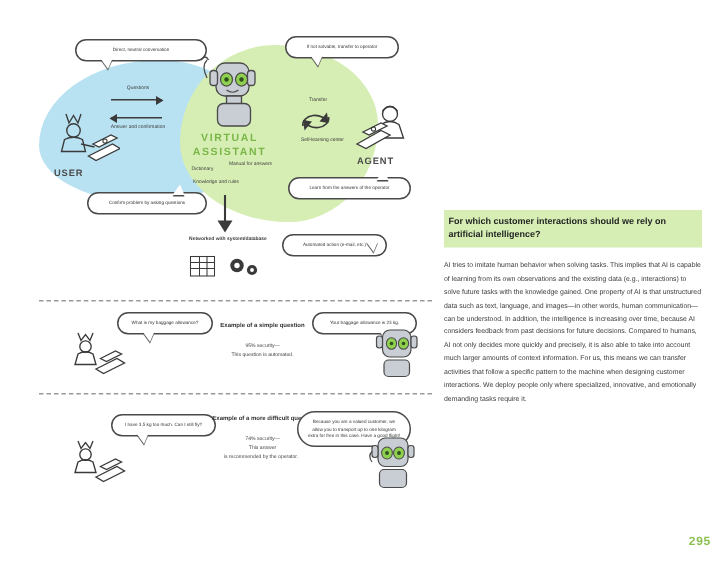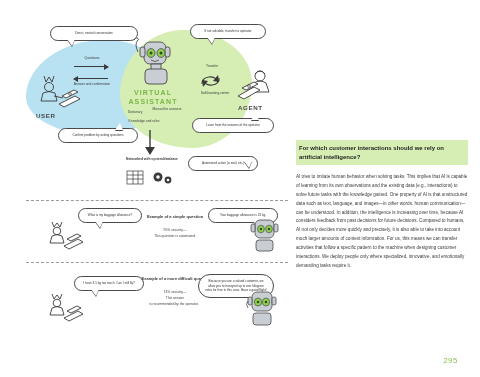--- a/index.html
+++ b/index.html
@@ -66,22 +66,22 @@
   .textcol{position:absolute;left:296px;top:140px;width:172px;}
   .q-head{
     background:#d6eeb4;padding:4px 4px 4px 3px;
     font-size:6px;font-weight:bold;line-height:1.45;color:#1f1f1f;
   }
   .body-copy{
     margin-top:8px;font-size:4.6px;line-height:1.92;
     text-align:left;color:#3a3a3a;
   }
   .pageno{
-    position:absolute;right:22px;bottom:12px;
-    font-size:8px;font-weight:normal;color:#8cc152;letter-spacing:.5px;
+    position:absolute;right:6px;bottom:12px;
+    font-size:8px;font-weight:bold;color:#8cc152;letter-spacing:.5px;
   }
 
   
   .fig{position:absolute;}
   .fig svg{display:block;}
 </style>
 </head>
 <body>
 
 <div class="page">

